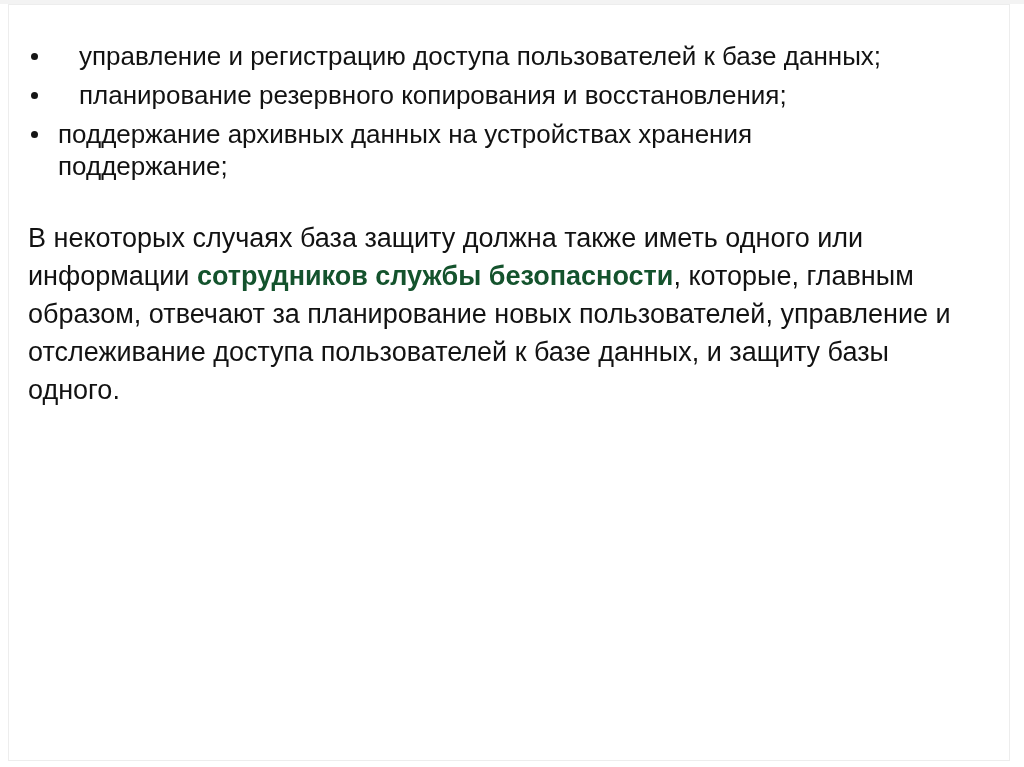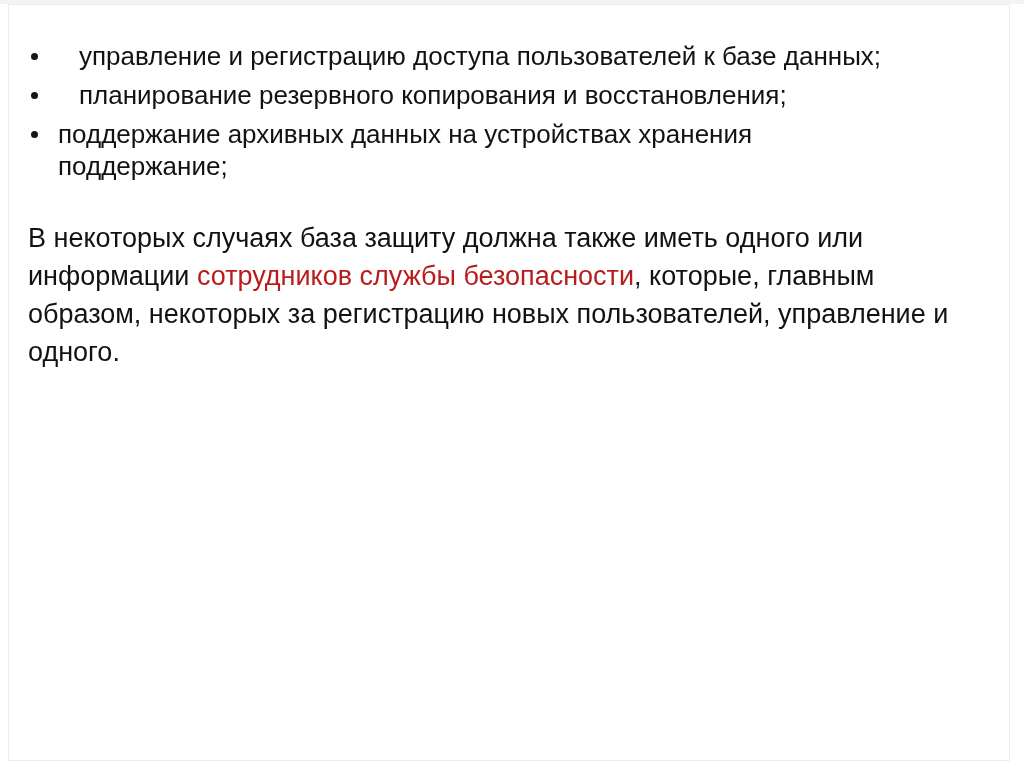--- a/index.html
+++ b/index.html
@@ -59,22 +59,22 @@
   
   .body-paragraph {
     margin-top: 37px;
     font-size: 27px;
     line-height: 38px;
   }
   .para-line {
     white-space: nowrap;
   }
   .highlight-red {
-    color: #b91c1c;
-    font-weight: normal;
+    color: #14532d;
+    font-weight: bold;
   }
 </style>
 </head>
 <body>
 
 <div class="top-band"></div>
 <div class="slide-frame"></div>
 
 <div class="slide-content">
 
@@ -94,17 +94,18 @@
       <span class="bullet-dot"></span>
       <span class="bullet-text"><span>поддержание архивных данных на устройствах хранения</span><br><span>поддержание;</span></span>
     </div>
 
 
   </div>
 
   <div class="body-paragraph">
     <div class="para-line">В некоторых случаях база защиту должна также иметь одного или</div>
     <div class="para-line"><span>информации </span><span class="highlight-red">сотрудников службы безопасности</span><span>, которые, главным</span></div>
-    <div class="para-line">образом, некоторых за регистрацию новых пользователей, управление и</div>
+    <div class="para-line">образом, отвечают за планирование новых пользователей, управление и</div>
+    <div class="para-line">отслеживание доступа пользователей к базе данных, и защиту базы</div>
     <div class="para-line">одного.</div>
   </div>
 
 </div>
 
 </body></html>

